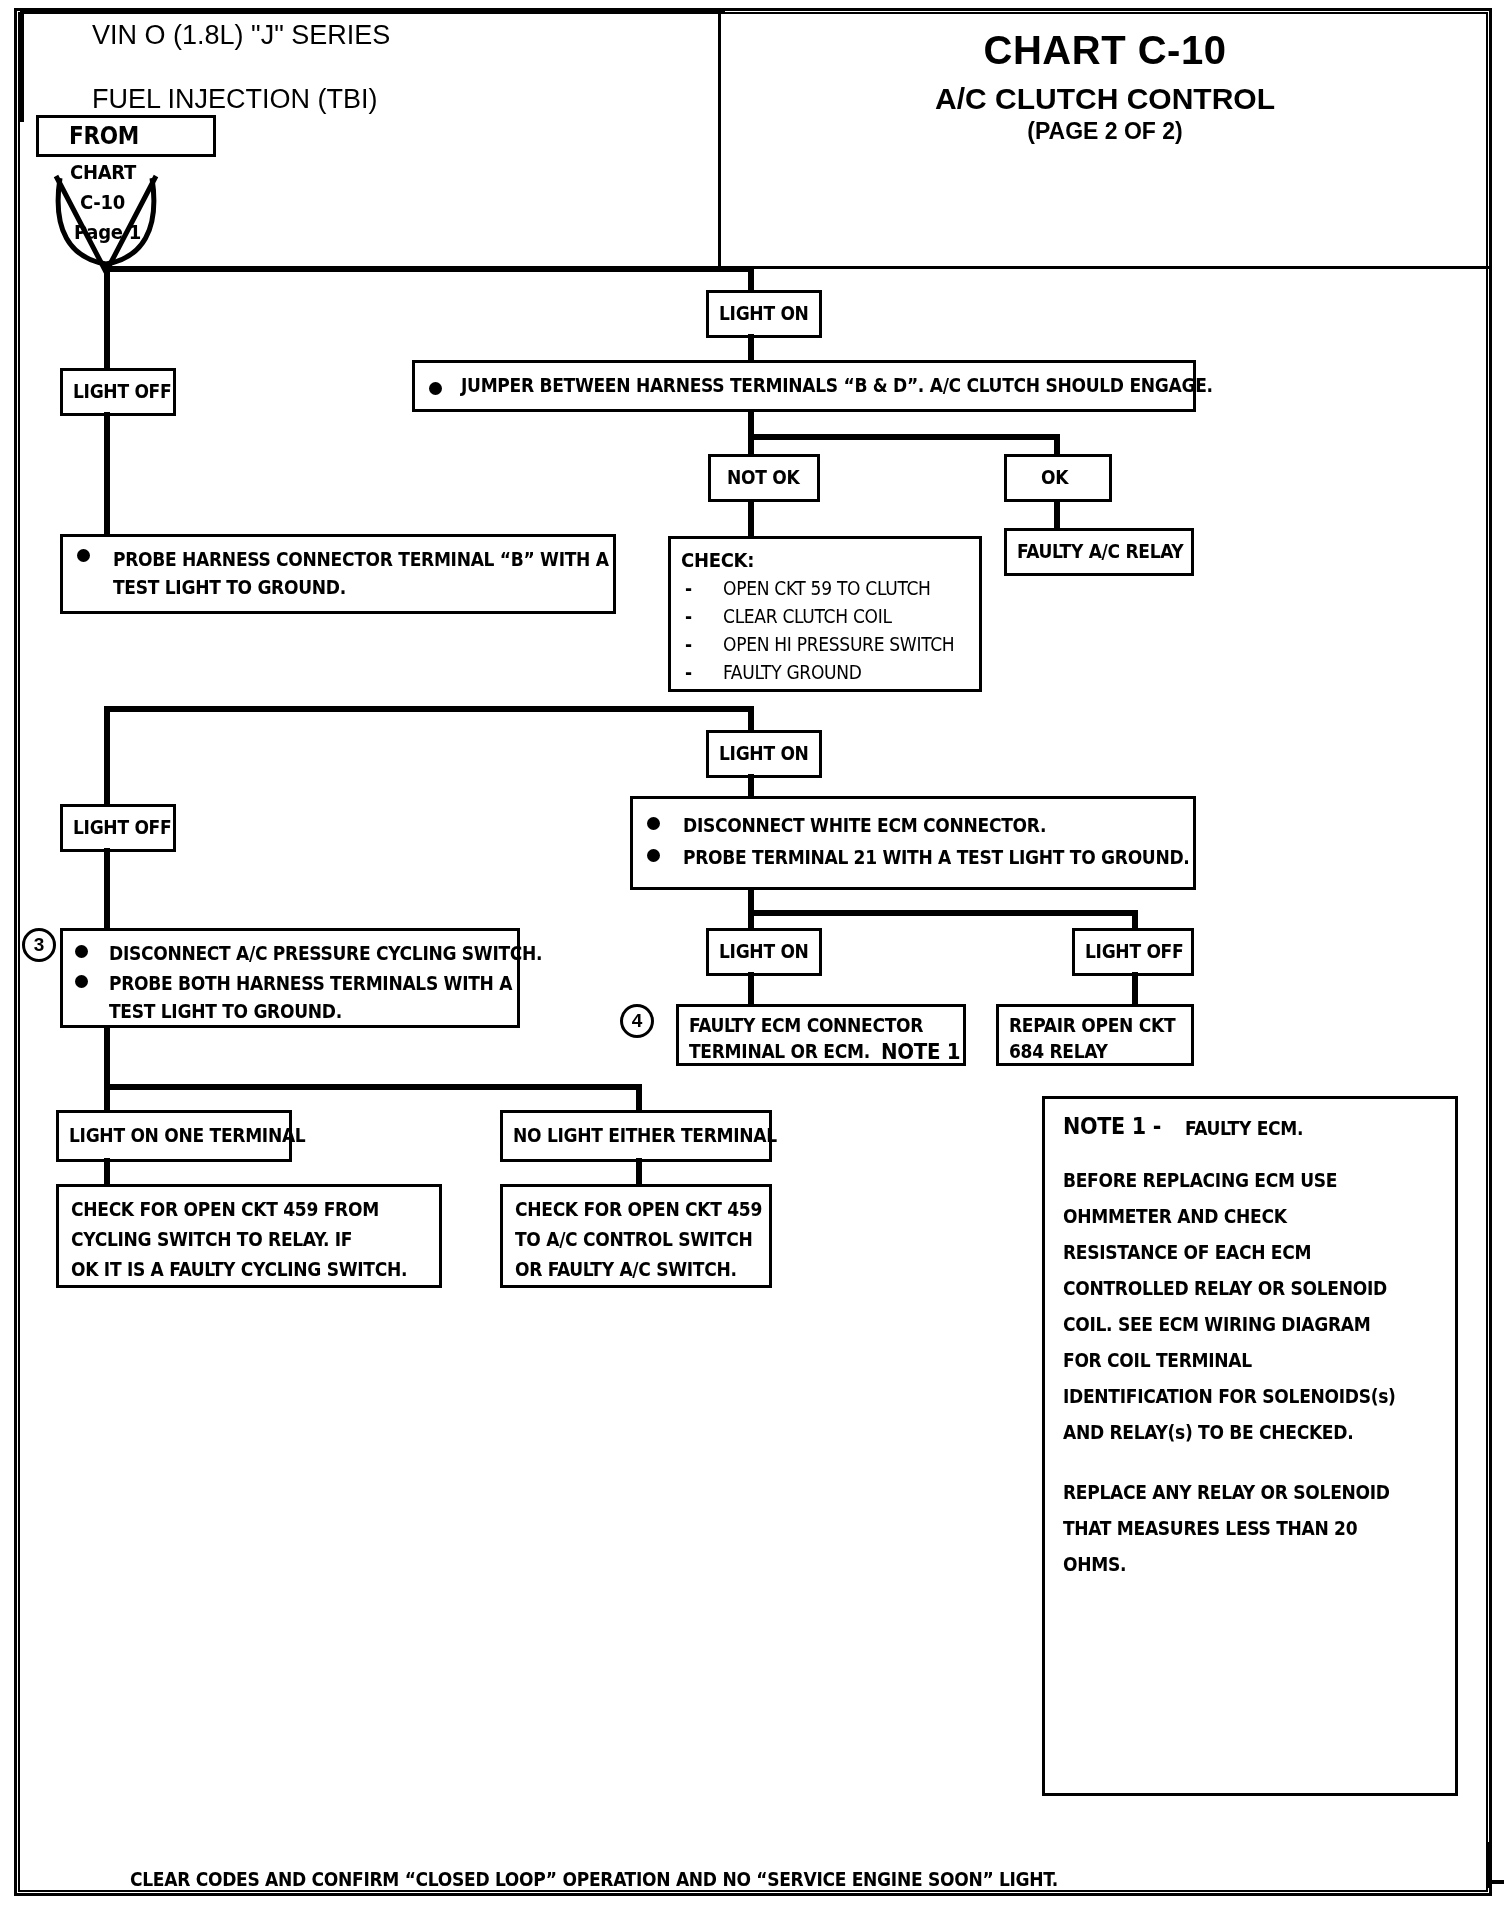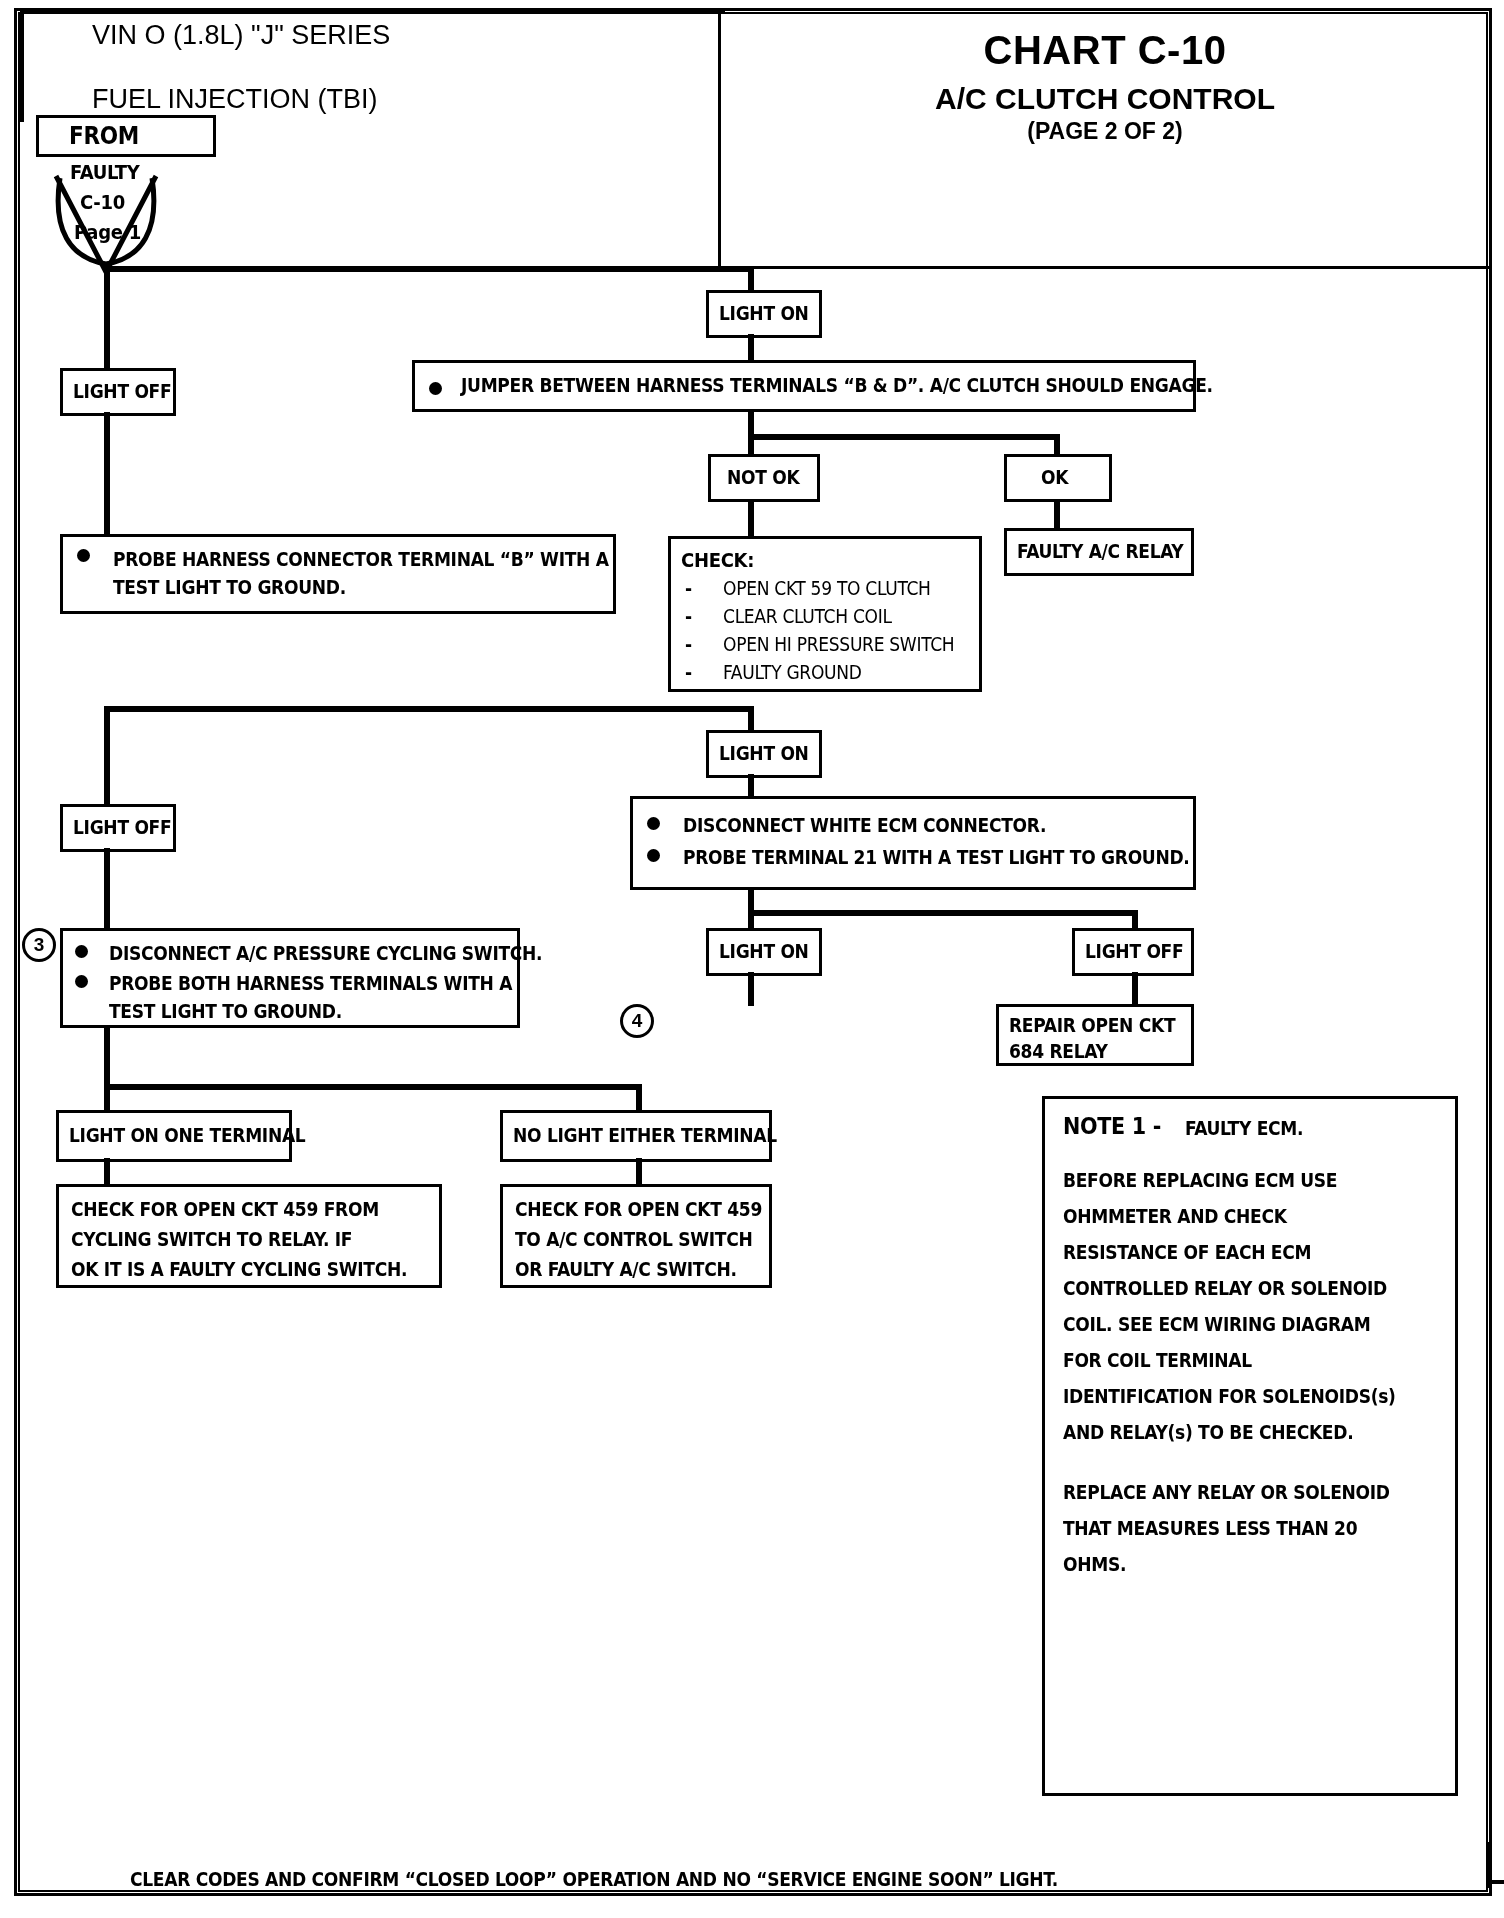--- a/index.html
+++ b/index.html
@@ -78,21 +78,21 @@
 
   <div class="box" style="left:36px;top:115px;width:180px;height:42px;">
     <div class="t lbl" style="font-size:24px;left:30px;">FROM</div>
   </div>
   <div class="teardrop" style="left:42px;top:140px;">
     <svg width="160" height="150" viewBox="0 0 160 150">
       <path d="M 18 38 C 10 90, 28 118, 64 124 C 100 118, 118 90, 110 38" fill="none" stroke="#000" stroke-width="5"></path>
       <path d="M 14 36 L 64 132 L 114 36" fill="none" stroke="#000" stroke-width="5"></path>
     </svg>
   </div>
-  <div class="lbl" style="position:absolute;left:70px;top:160px;font-size:20px;">FAULTY</div>
+  <div class="lbl" style="position:absolute;left:70px;top:160px;font-size:20px;">CHART</div>
   <div class="lbl" style="position:absolute;left:80px;top:190px;font-size:20px;">C-10</div>
   <div class="lbl" style="position:absolute;left:74px;top:220px;font-size:20px;">Page 1</div>
 
   <div class="ln lnv" style="left:104px;top:262px;height:80px;"></div>
   <div class="ln lnh" style="left:104px;top:266px;width:650px;"></div>
   <div class="ln lnv" style="left:748px;top:266px;height:26px;"></div>
 
   <div class="box" style="left:706px;top:290px;width:116px;height:48px;">
     <div class="t lbl">LIGHT ON</div>
   </div>
@@ -175,20 +175,25 @@
   <div class="box" style="left:706px;top:928px;width:116px;height:48px;">
     <div class="t lbl">LIGHT ON</div>
   </div>
   <div class="box" style="left:1072px;top:928px;width:122px;height:48px;">
     <div class="t lbl">LIGHT OFF</div>
   </div>
   <div class="ln lnv" style="left:748px;top:972px;height:34px;"></div>
   <div class="ln lnv" style="left:1132px;top:972px;height:34px;"></div>
 
   <div class="circnum" style="left:620px;top:1004px;">4</div>
+  <div class="box" style="left:676px;top:1004px;width:290px;height:62px;">
+    <div class="t lbl" style="left:10px;top:6px;transform:none;">FAULTY ECM CONNECTOR</div>
+    <div class="t lbl" style="left:10px;top:32px;transform:none;">TERMINAL OR ECM.</div>
+    <div class="t lbl" style="left:202px;top:30px;transform:none;font-size:22px;">NOTE 1</div>
+  </div>
 
   <div class="box" style="left:996px;top:1004px;width:198px;height:62px;">
     <div class="t lbl" style="left:10px;top:6px;transform:none;">REPAIR OPEN CKT</div>
     <div class="t lbl" style="left:10px;top:32px;transform:none;">684 RELAY</div>
   </div>
 
   <div class="circnum" style="left:22px;top:928px;">3</div>
   <div class="box" style="left:60px;top:928px;width:460px;height:100px;">
     <div class="bullet" style="left:12px;top:14px;"></div>
     <div class="t lbl" style="left:46px;top:10px;transform:none;">DISCONNECT A/C PRESSURE CYCLING SWITCH.</div>

